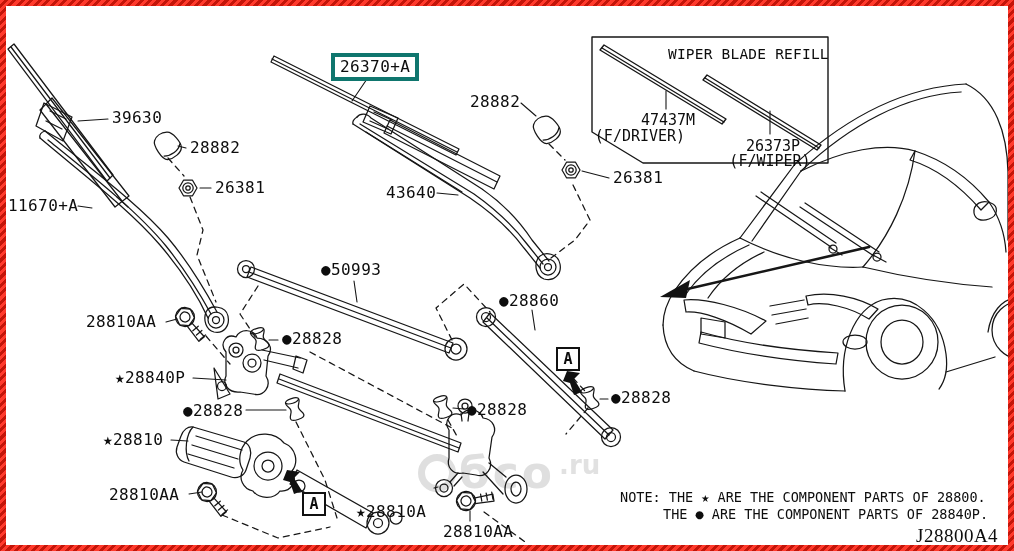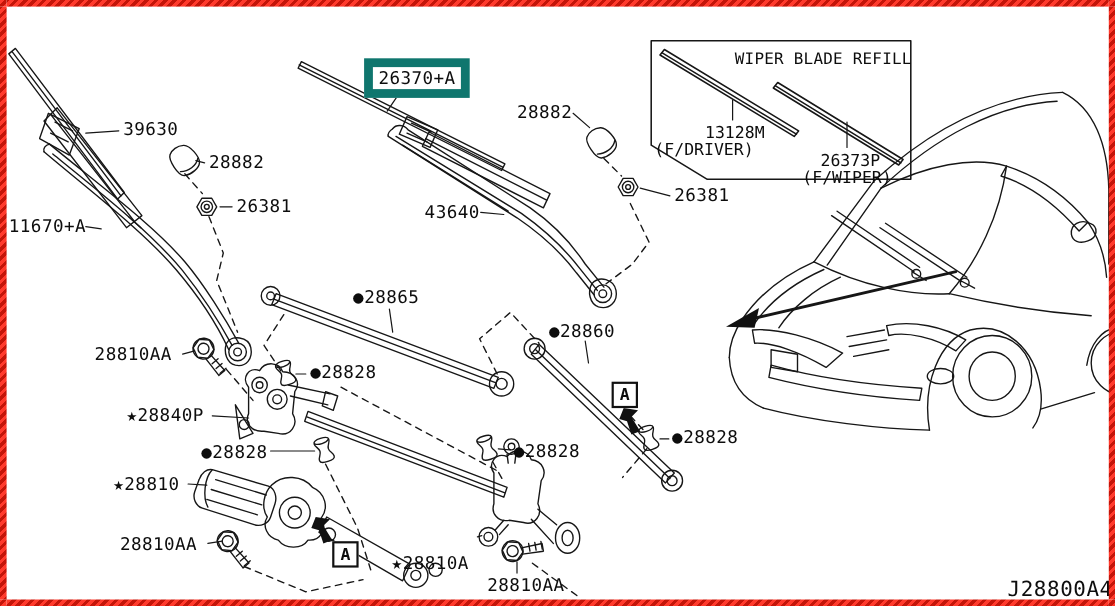--- a/index.html
+++ b/index.html
@@ -11,39 +11,44 @@
   .frame{
     position:absolute;inset:0;pointer-events:none;z-index:40;
     border:6px solid #e02317;
     border-image:repeating-linear-gradient(135deg,#ff3a2c 0 3px,#c41509 3px 6px) 6;
   }
   svg.art{position:absolute;left:0;top:0;z-index:5;}
   .lbl{
     position:absolute;z-index:20;font-size:16px;line-height:1;letter-spacing:.4px;
     color:#0d0d0d;white-space:nowrap;
   }
-  .lbl.hl{border:8px solid #0f766e;padding:2px 5px;background:#fff;}
+  .lbl.hl{border:4px solid #0f766e;padding:2px 5px;background:#fff;}
   .refill-title{position:absolute;z-index:20;font-size:14.5px;letter-spacing:.2px;color:#0d0d0d;white-space:nowrap;}
   .refill-lbl{position:absolute;z-index:20;font-size:15px;color:#0d0d0d;white-space:nowrap;transform:translateX(-50%);}
   .marker-box{
     position:absolute;z-index:20;width:20px;height:20px;border:2px solid #111;background:#fff;
     display:flex;align-items:center;justify-content:center;font-size:15px;font-weight:bold;color:#0d0d0d;
   }
   .note-line{position:absolute;z-index:20;font-size:13.5px;color:#0d0d0d;white-space:nowrap;}
-  .diagram-id{position:absolute;z-index:20;font-size:19px;letter-spacing:.5px;color:#0d0d0d;white-space:nowrap;}
+  .diagram-id{position:absolute;z-index:20;font-size:19px;letter-spacing:.5px;color:#0d0d0d;white-space:nowrap;font-family:Liberation Serif, serif;}
   .wm{position:absolute;left:418px;top:451px;z-index:2;display:flex;align-items:center;opacity:.55;}
   .wm-ring{width:24px;height:24px;border:7px solid #c6c6c6;border-radius:50%;margin-right:3px;}
   .wm-text{font-family:"DejaVu Sans",sans-serif;font-size:44px;line-height:1;color:#c6c6c6;font-weight:bold;letter-spacing:3px;}
   .wm-ru{font-family:"DejaVu Sans",sans-serif;font-size:26px;color:#c9c9c9;font-weight:bold;margin-left:4px;transform:translateY(-8px);}
 </style>
 </head>
 <body>
 
 <div class="stage">
 
+  <div class="wm">
+    <div class="wm-ring"></div>
+    <span class="wm-text">бco</span>
+    <span class="wm-ru">.ru</span>
+  </div>
 
   <svg class="art" width="1014" height="551" viewBox="0 0 1014 551" fill="none" stroke="#161616" stroke-width="1.25" stroke-linecap="round" stroke-linejoin="round">
 
     <defs>
       <g id="sym-nut">
         <polygon points="9,0 4.5,7.8 -4.5,7.8 -9,0 -4.5,-7.8 4.5,-7.8"></polygon>
         <circle r="5.2"></circle>
           <circle r="2.2"></circle>
       </g>
       <g id="sym-grommet">
@@ -277,38 +282,40 @@
   </svg>
 
   <div class="lbl" style="left:112px;top:110px">39630</div>
   <div class="lbl hl" style="left:331px;top:53px">26370+A</div>
   <div class="lbl" style="left:190px;top:140px">28882</div>
   <div class="lbl" style="left:215px;top:180px">26381</div>
   <div class="lbl" style="left:8px;top:198px">11670+A</div>
   <div class="lbl" style="left:386px;top:185px">43640</div>
   <div class="lbl" style="left:470px;top:94px">28882</div>
   <div class="lbl" style="left:613px;top:170px">26381</div>
-  <div class="lbl" style="left:321px;top:262px">●28865</div>
+  <div class="lbl" style="left:321px;top:262px">●50993</div>
   <div class="lbl" style="left:499px;top:293px">●28860</div>
   <div class="lbl" style="left:282px;top:331px">●28828</div>
   <div class="lbl" style="left:183px;top:403px">●28828</div>
   <div class="lbl" style="left:467px;top:402px">●28828</div>
   <div class="lbl" style="left:611px;top:390px">●28828</div>
   <div class="lbl" style="left:115px;top:370px">★28840P</div>
   <div class="lbl" style="left:103px;top:432px">★28810</div>
   <div class="lbl" style="left:356px;top:504px">★28810A</div>
   <div class="lbl" style="left:86px;top:314px">28810AA</div>
   <div class="lbl" style="left:109px;top:487px">28810AA</div>
   <div class="lbl" style="left:443px;top:524px">28810AA</div>
 
   <div class="refill-title" style="left:668px;top:46px">WIPER BLADE REFILL</div>
-  <div class="refill-lbl" style="left:668px;top:111px">13128M</div>
+  <div class="refill-lbl" style="left:668px;top:111px">47437M</div>
   <div class="refill-lbl" style="left:640px;top:127px">(F/DRIVER)</div>
   <div class="refill-lbl" style="left:773px;top:137px">26373P</div>
   <div class="refill-lbl" style="left:770px;top:152px">(F/WIPER)</div>
 
   <div class="marker-box" style="left:556px;top:347px">A</div>
   <div class="marker-box" style="left:302px;top:492px">A</div>
 
+  <div class="note-line" style="left:620px;top:489px">NOTE: THE ★ ARE THE COMPONENT PARTS OF 28800.</div>
+  <div class="note-line" style="left:663px;top:506px">THE ● ARE THE COMPONENT PARTS OF 28840P.</div>
   <div class="diagram-id" style="left:916px;top:525px">J28800A4</div>
 
   <div class="frame"></div>
 </div>
 
 </body></html>

